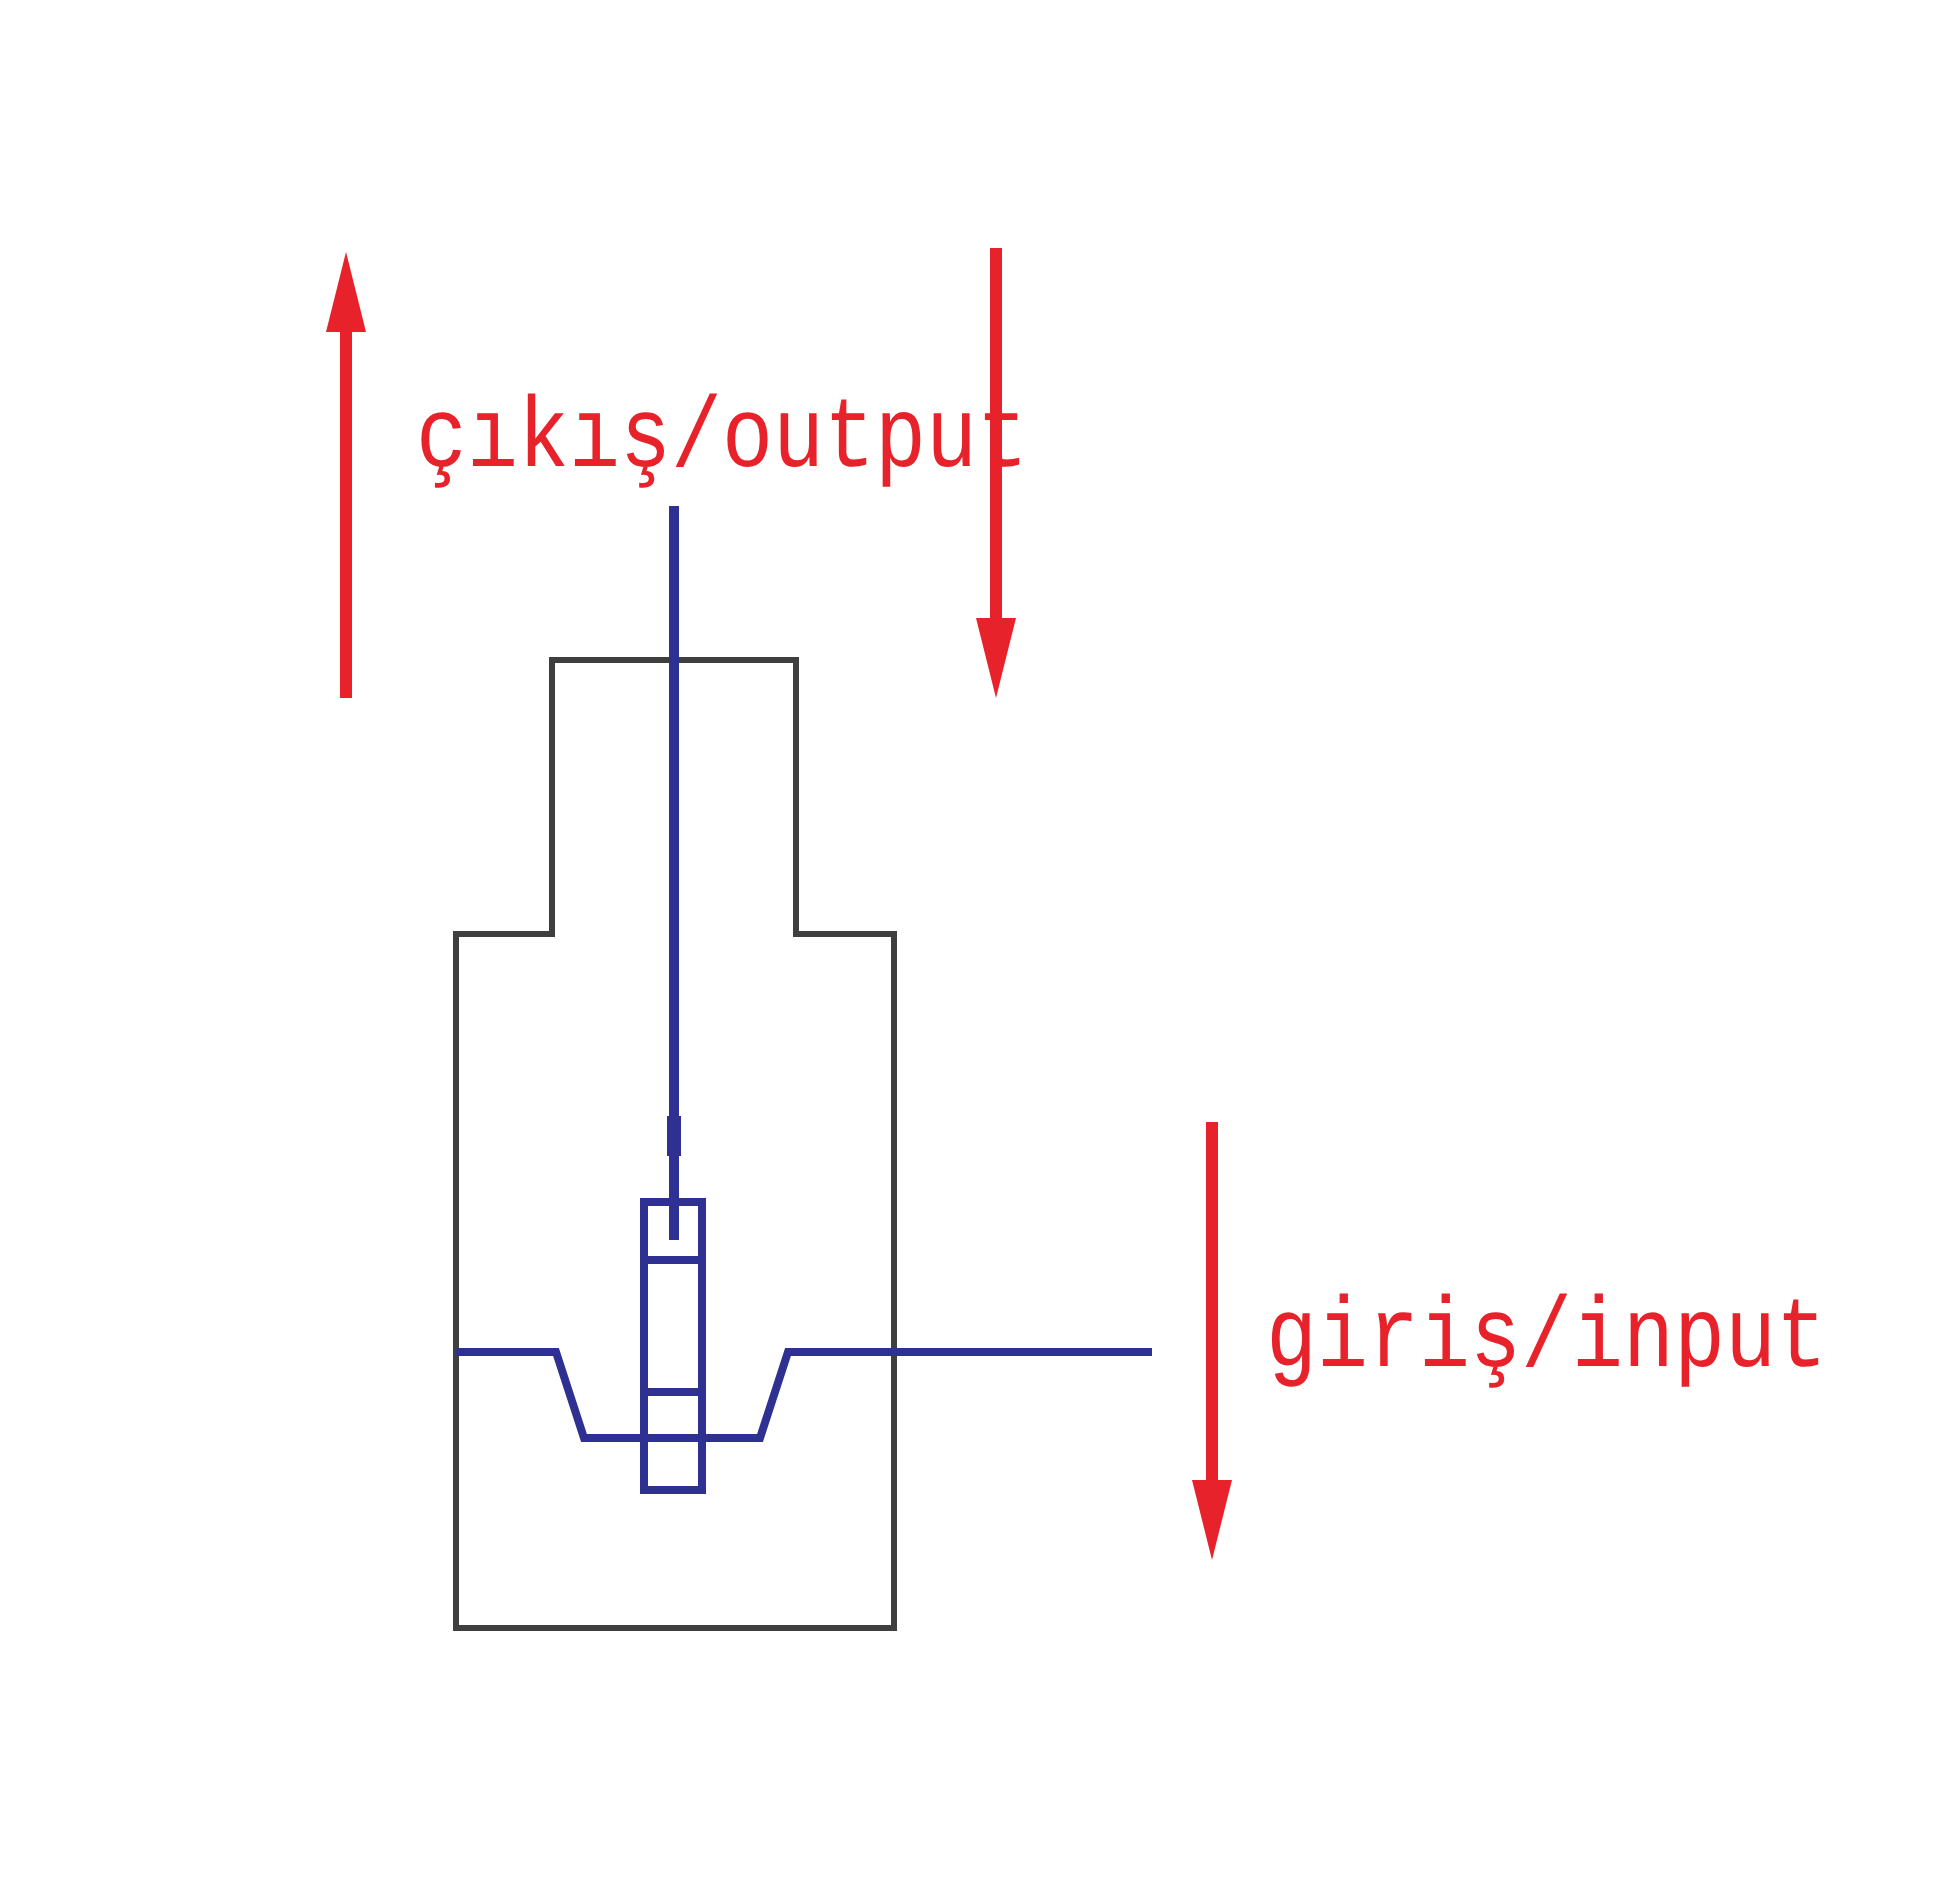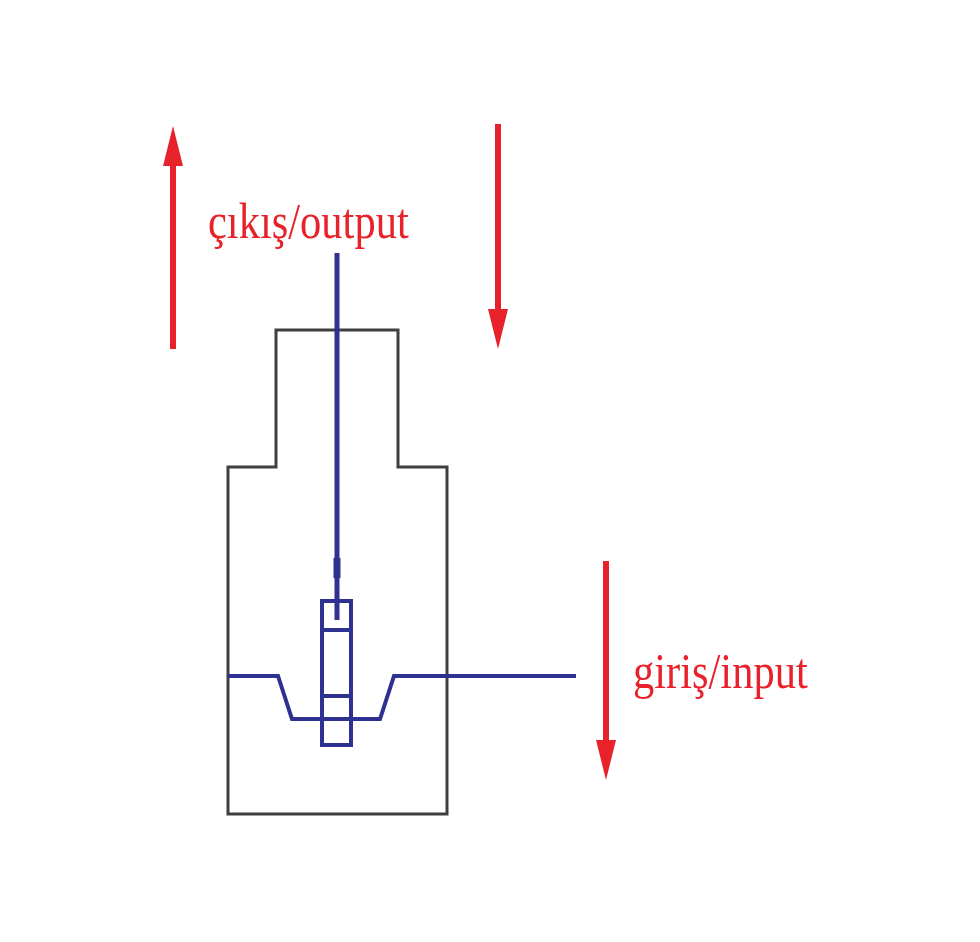--- a/index.html
+++ b/index.html
@@ -6,21 +6,21 @@
     margin: 0;
     padding: 0;
     background: #ffffff;
   }
   .canvas {
     position: relative;
     width: 980px;
     height: 942px;
     background: var(--color-background, #ffffff);
     overflow: hidden;
-    font-family: Liberation Serif, serif;
+    font-family: Liberation Mono, monospace;
   }
   .diagram-svg {
     position: absolute;
     left: 0;
     top: 0;
   }
   .dark-stroke {
     stroke: var(--color-outline, #3f3f3f);
     fill: none;
   }

